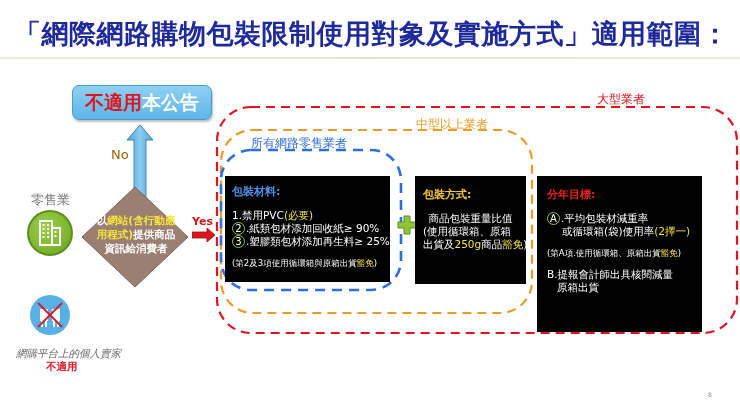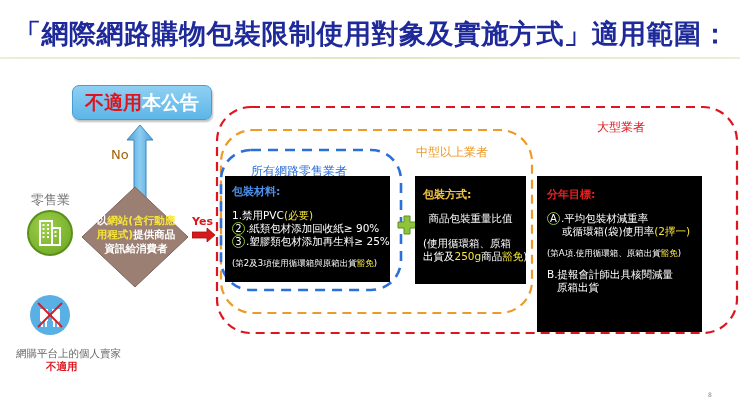--- a/index.html
+++ b/index.html
@@ -13,24 +13,24 @@
   .up-arrow{left:126px;top:124px;width:28px;height:80px;}
   .no-label{left:111px;top:147px;font-size:13px;color:#a16207;}
   .retail-label{left:31px;top:191px;font-size:13px;color:#777;}
   .green-icon{left:27px;top:210px;width:46px;height:46px;border-radius:50%;background:radial-gradient(circle at 40% 35%,#9ccf4a,#6aa421);border:2px solid #5b8f1c;box-sizing:border-box;}
   .diamond{left:80px;top:185px;width:110px;height:104px;}
   .diamond-text{left:90px;top:213px;width:92px;text-align:center;font-size:10.5px;line-height:14px;color:#fff;font-weight:bold;}
   .yellow{color:#f6e53b;}
   .yes-label{left:192px;top:215px;font-size:11px;font-weight:bold;color:#d8191c;}
   .yes-arrow{left:192px;top:228px;width:24px;height:14px;}
   .blue-icon{left:30px;top:295px;width:40px;height:40px;border-radius:50%;background:#58b0e4;}
-  .seller-label{left:16px;top:347px;font-size:10.5px;color:#666;white-space:nowrap;}
+  .seller-label{left:16px;top:347px;font-size:10.5px;color:#666;white-space:nowrap;font-style:italic;}
   .seller-na{left:46px;top:360px;font-size:10.5px;color:#e0141e;font-weight:bold;}
   .dash-svg{left:0;top:0;width:740px;height:412px;}
-  .grp-label{font-size:12px;white-space:nowrap;margin-top:28px;}
+  .grp-label{font-size:12px;white-space:nowrap;}
   .large-label{left:597px;top:91px;color:#e0141e;}
   .mid-label{left:416px;top:116px;color:#ec9a28;}
   .all-label{left:251px;top:135px;color:#2d6fd8;}
   .black-box{background:#000;color:#fff;box-sizing:border-box;}
   .box1{left:225px;top:176px;width:165px;height:106px;padding:8px 7px;}
   .box2{left:415px;top:176px;width:111px;height:108px;padding:11px 8px;}
   .box3{left:537px;top:176px;width:165px;height:156px;padding:11px 10px;}
   .b-head{font-size:11px;font-weight:bold;margin-bottom:10px;}
   .h-blue{color:#4d8fe6;}
   .h-gold{color:#f5c542;}
@@ -135,21 +135,21 @@
   <div class="b-line"><span class="circ">3</span><span>.塑膠類包材添加再生料≥ 25%</span></div>
   <div class="b-note"><span>(第2及3項使用循環箱與原箱出貨</span><span class="yellow">豁免</span><span>)</span></div>
 </div>
 
 <svg class="abs plus plus1" viewBox="0 0 20 20">
   <path d="M7 1h6v6h6v6h-6v6h-6v-6h-6v-6h6z" fill="#8ec43a" stroke="#5d8c1e" stroke-width="1"></path>
 </svg>
 
 <div class="abs black-box box2">
   <div class="b-head h-gold">包裝方式:</div>
-  <div class="b-line center" style="margin-bottom:12px;">商品包裝重量比值</div>
+  <div class="b-line center" style="">商品包裝重量比值</div>
   <div class="b-line">(使用循環箱、原箱</div>
   <div class="b-line"><span>出貨及</span><span class="yellow">250g</span><span>商品</span><span class="yellow">豁免</span><span>)</span></div>
 </div>
 
 <svg class="abs plus plus2" viewBox="0 0 20 20">
   <path d="M7 1h6v6h6v6h-6v6h-6v-6h-6v-6h6z" fill="#8ec43a" stroke="#5d8c1e" stroke-width="1"></path>
 </svg>
 
 <div class="abs black-box box3">
   <div class="b-head h-red">分年目標:</div>

